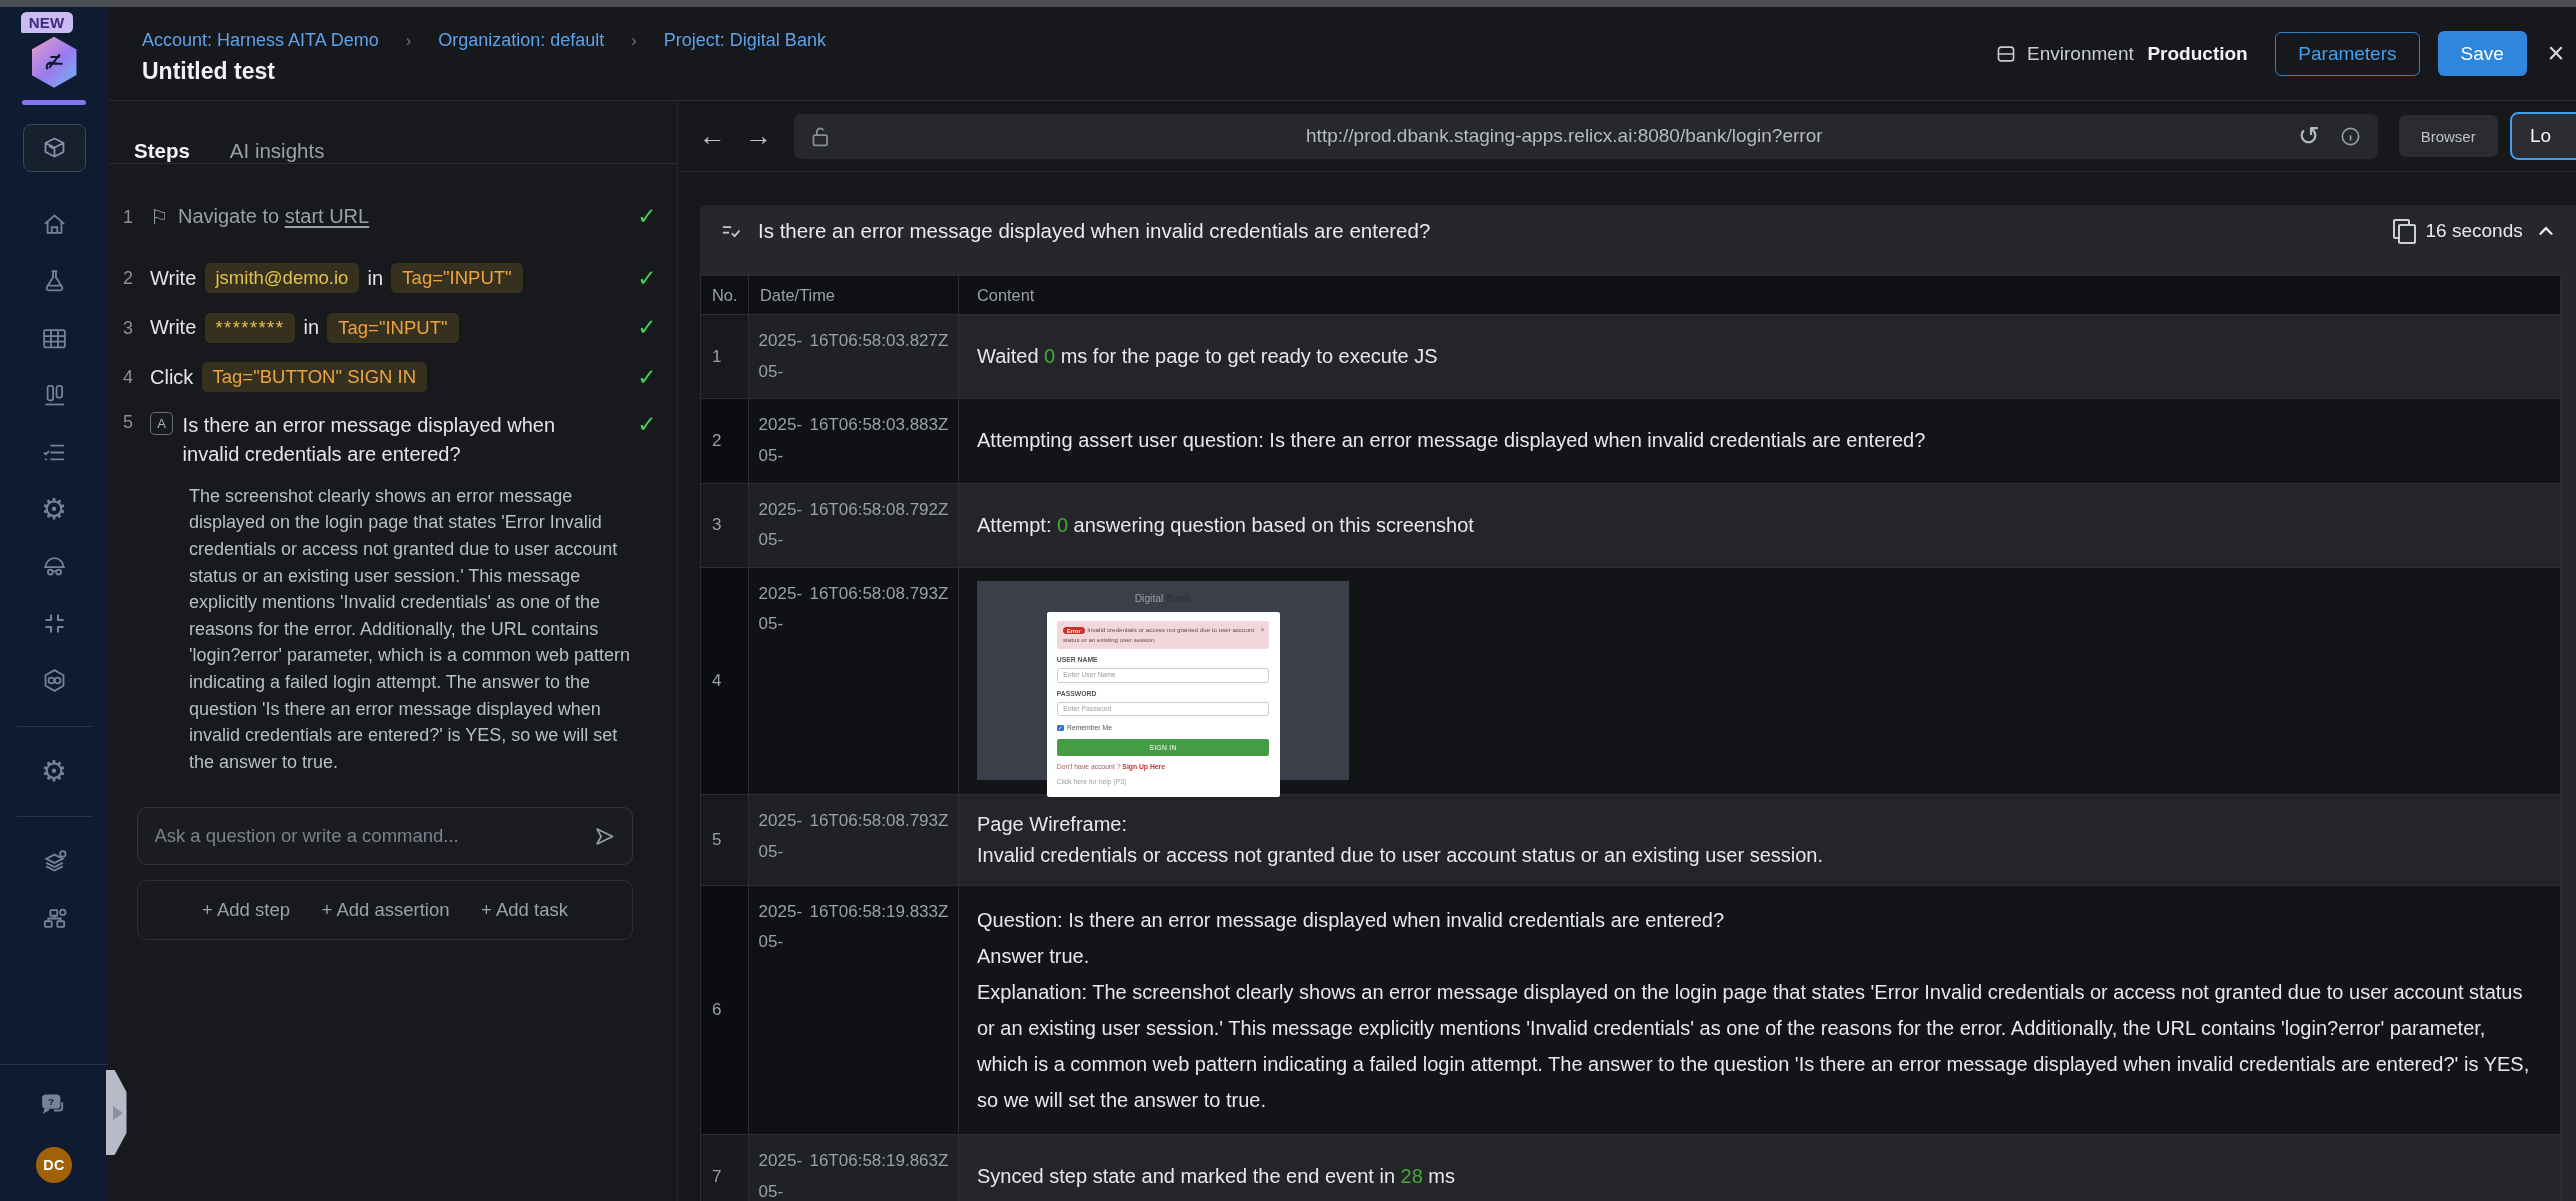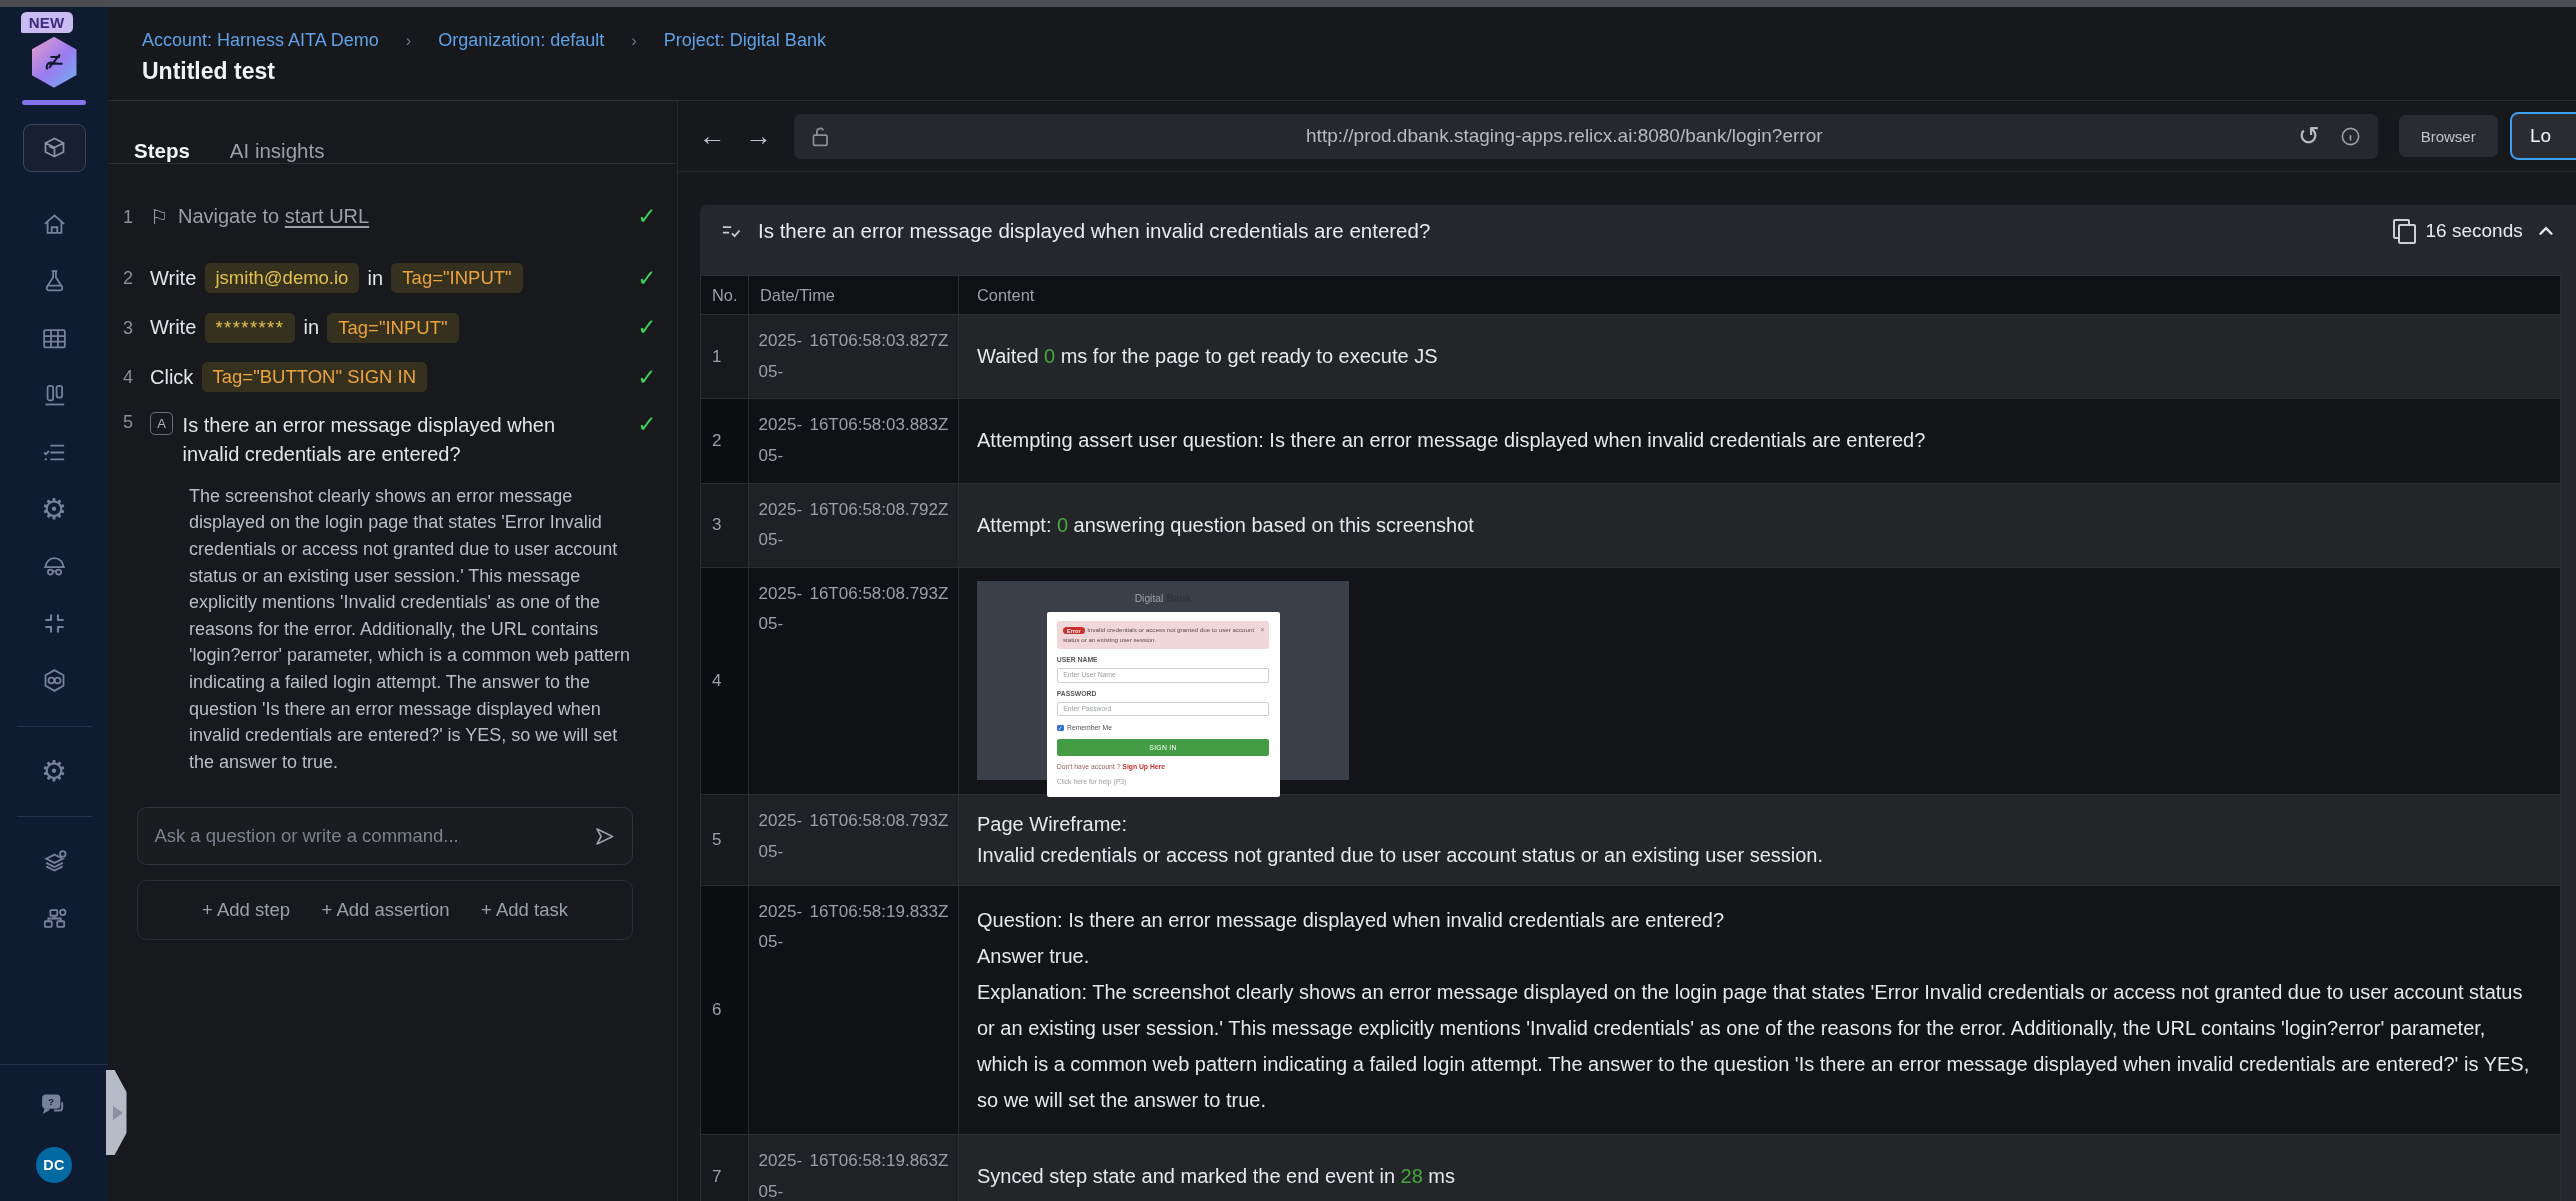--- a/index.html
+++ b/index.html
@@ -13,21 +13,21 @@
   .sidebar { position:absolute; left:0; top:6.8px; width:108px; height:1194px; background:#0e1b31; display:flex; flex-direction:column; align-items:center; }
   .new-badge { position:absolute; top:5.5px; left:20.5px; background:#cabcf2; color:#3a2d7d; font-size:15px; font-weight:bold; padding:2.1px 8.2px; border-radius:5.5px 5.5px 5.5px 1.4px; letter-spacing:0.3px; }
   .logo { margin-top:30px; width:45px; height:51px; background:linear-gradient(135deg,#e99fc9 0%,#9a7bf0 52%,#6fb4f0 100%); clip-path:polygon(50% 0,100% 25%,100% 75%,50% 100%,0 75%,0 25%); position:relative; }
   .logo svg { position:absolute; inset:0; margin:auto; }
   .logo-underline { width:64px; height:4.8px; background:#8673ee; border-radius:2.7px; margin-top:12.3px; }
   .nav-sel { margin-top:19px; width:63px; height:48px; border:1.4px solid #3e4659; border-radius:8.2px; background:#16202f; display:flex; align-items:center; justify-content:center; }
   .nav-ic { width:30px; height:30px; display:flex; align-items:center; justify-content:center; color:#78819a; font-size:29px; line-height:1; }
   .nav-list { display:flex; flex-direction:column; align-items:center; gap:27px; margin-top:38px; }
   .nav-div { width:75px; height:0; border-top:0.7px solid #273149; margin:2.7px 0; }
   .sb-bottom { margin-top:auto; width:100%; border-top:0.7px solid #273149; display:flex; flex-direction:column; align-items:center; gap:27px; padding:25px 0 18px; }
-  .avatar { width:36px; height:36px; border-radius:50%; background:#0369a1; color:#fff; font-weight:bold; font-size:14.4px; display:flex; align-items:center; justify-content:center; letter-spacing:0.3px; }
+  .avatar { width:36px; height:36px; border-radius:50%; background:#a16207; color:#fff; font-weight:bold; font-size:14.4px; display:flex; align-items:center; justify-content:center; letter-spacing:0.3px; }
   .handle { position:absolute; left:106px; top:1070px; width:20.5px; height:85px; background:#b7bbc8; clip-path:polygon(0 0,42% 0,100% 26%,100% 74%,42% 100%,0 100%); display:flex; align-items:center; justify-content:center; z-index:5; }
   .handle::after { content:""; border-left:10.3px solid #8b90a2; border-top:7.5px solid transparent; border-bottom:7.5px solid transparent; margin-left:2.7px; }
 
   
   .hdr { position:absolute; left:108px; top:6.8px; right:0; height:94px; background:#17181c; border-bottom:0.7px solid #2a2c30; }
   .crumbs { position:absolute; left:34px; top:23px; font-size:18px; color:#5ea2e8; display:flex; gap:27px; align-items:center; }
   .crumb-sep { color:#6f7680; font-size:16.4px; }
   .page-title { position:absolute; left:34px; top:51px; font-size:23px; font-weight:600; color:#f0f2f4; }
   .hdr-right { position:absolute; right:4.1px; top:0; height:94px; display:flex; align-items:center; gap:18px; padding-right:1.4px; }
   .env { display:flex; align-items:center; gap:9.6px; font-size:19px; color:#c9cdd3; margin-right:9.6px; }
@@ -227,20 +227,33 @@
 
   <header class="hdr">
     <nav class="crumbs">
       <span>Account: Harness AITA Demo</span>
       <span class="crumb-sep">›</span>
       <span>Organization: default</span>
       <span class="crumb-sep">›</span>
       <span>Project: Digital Bank</span>
     </nav>
     <h1 class="page-title">Untitled test</h1>
+    <div class="hdr-right">
+      <span class="env">
+        <svg width="22" height="22" viewBox="0 0 32 32" fill="none" stroke="#c9cdd3" stroke-width="2.4">
+            <rect x="5" y="6" width="22" height="20" rx="4"></rect>
+            <path d="M5 16h22 M9 21.5h0.1"></path>
+          </svg>
+        <span>Environment</span>
+        <b>Production</b>
+      </span>
+      <button class="btn-outline">Parameters</button>
+      <button class="btn-solid">Save</button>
+      <span class="hdr-close">×</span>
+    </div>
   </header>
 
   <div class="workspace">
 
     <section class="steps-panel">
       <div class="tabs">
         <span class="tab-active">Steps</span>
         <span class="tab">AI insights</span>
       </div>
 

